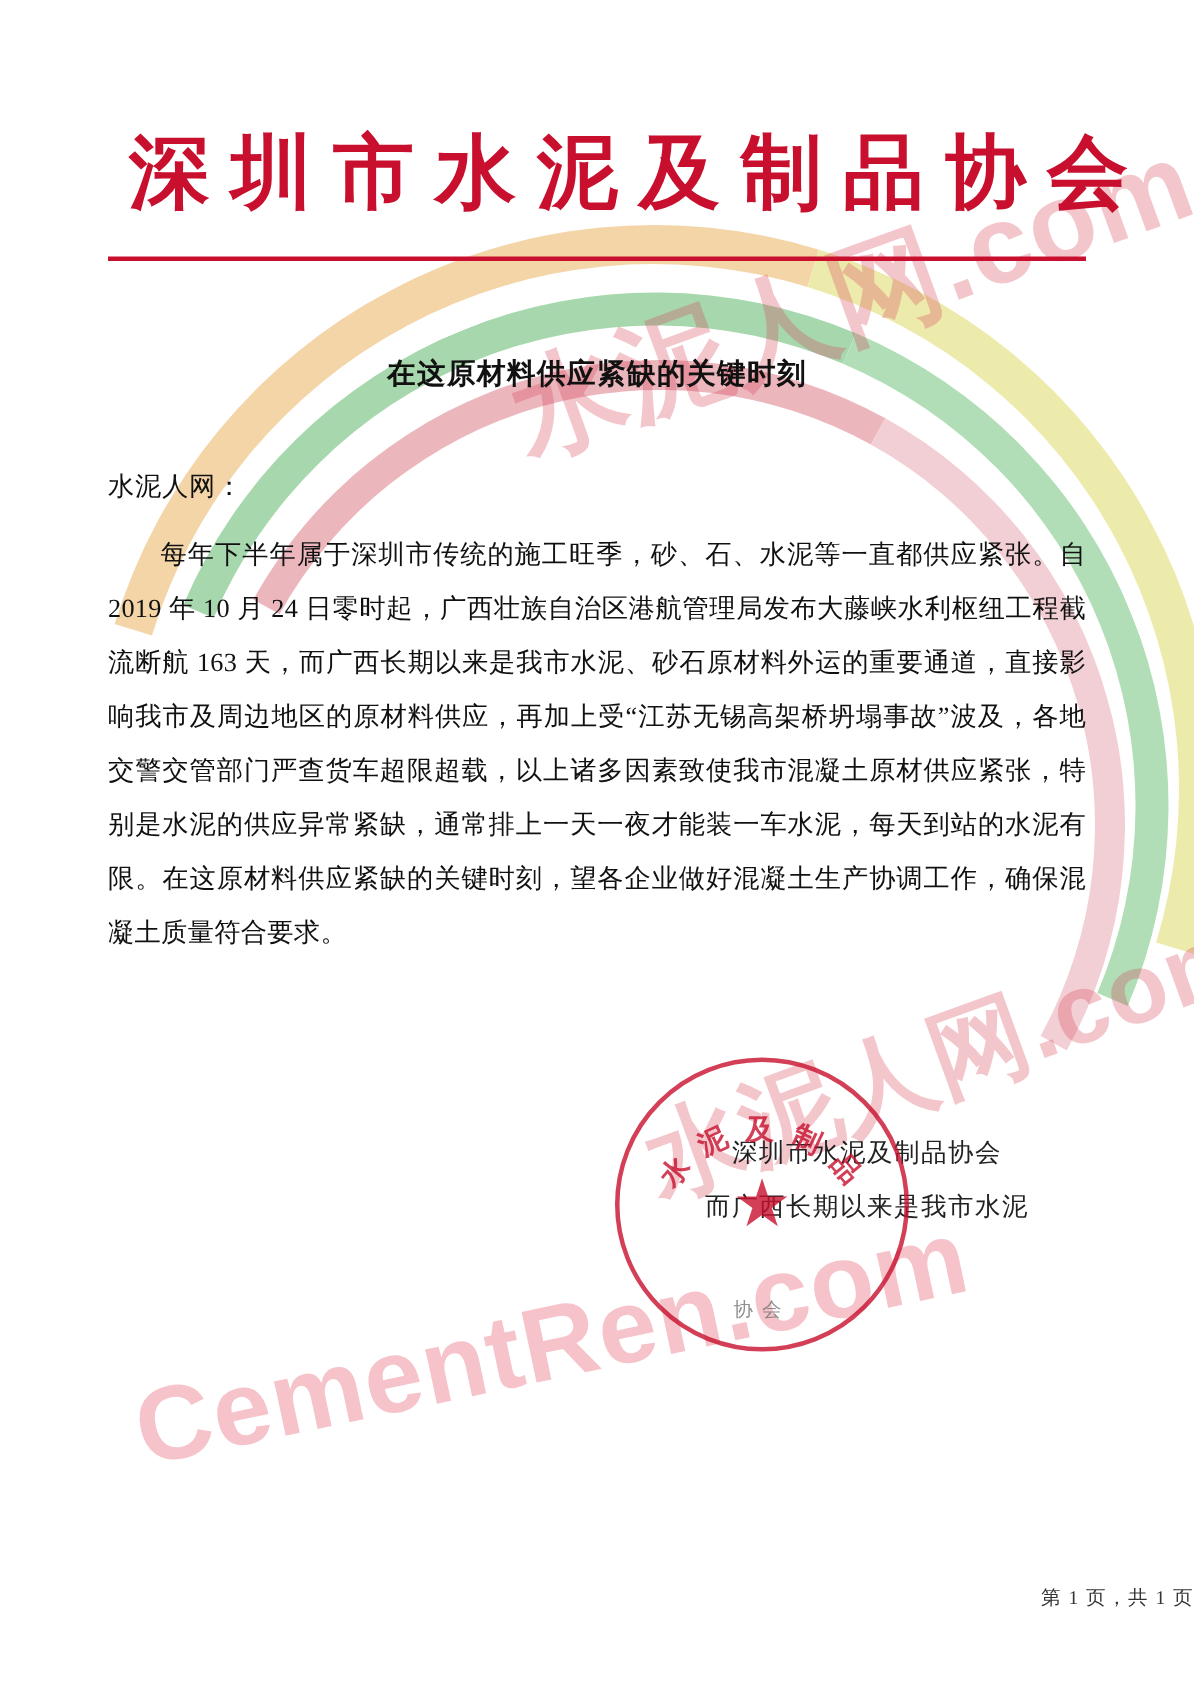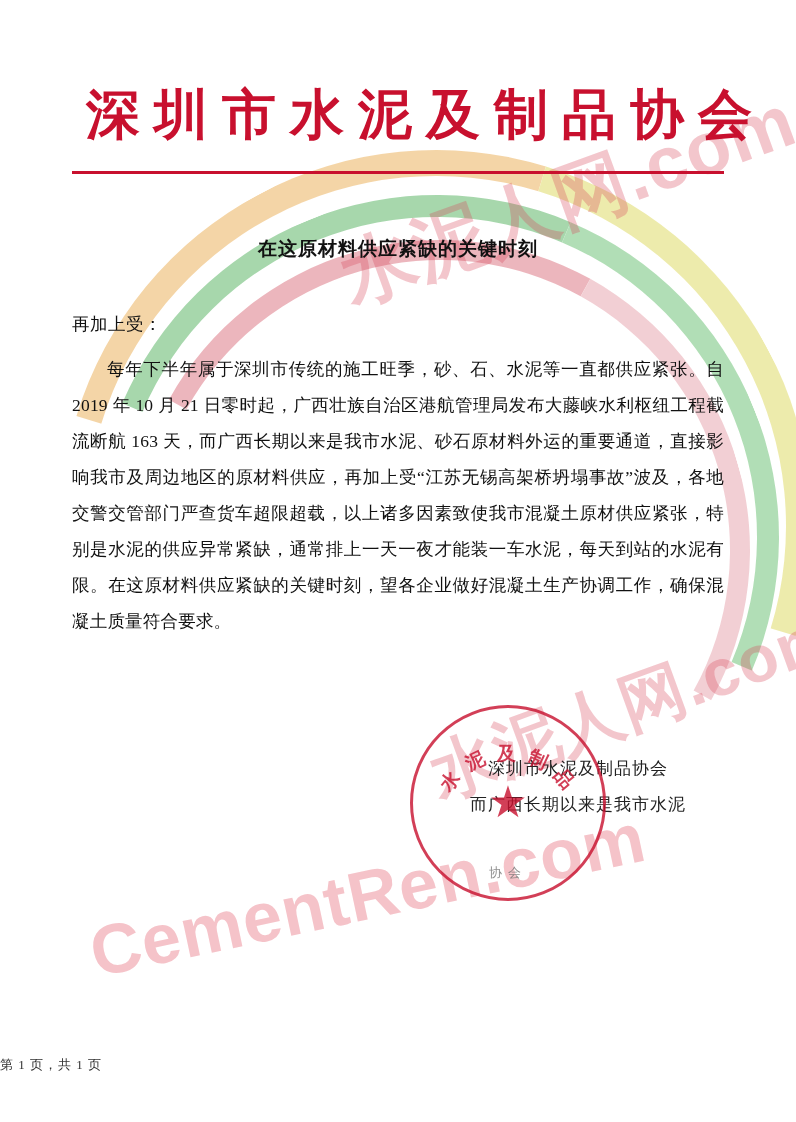--- a/index.html
+++ b/index.html
@@ -201,21 +201,21 @@
     font-size: 13px;
     letter-spacing: 6px;
   }
 
   
   .footer {
     position: absolute;
     left: 0;
     right: 0;
     bottom: 48px;
-    text-align: left;
+    text-align: right;
     font-size: 13px;
     color: #333;
     z-index: 3;
     letter-spacing: 1px;
   }
 </style>
 </head>
 <body>
 
 <div class="page">
@@ -231,23 +231,23 @@
 
   <div class="content">
 
     <div class="letterhead">
       <div class="org-title">深圳市水泥及制品协会</div>
       <div class="rule"></div>
     </div>
 
     <div class="doc-title">在这原材料供应紧缺的关键时刻</div>
 
-    <div class="salutation">再加上受：</div>
-
-    <div class="para">每年下半年属于深圳市传统的施工旺季，砂、石、水泥等一直都供应紧张。自 2019 年 10 月 21 日零时起，广西壮族自治区港航管理局发布大藤峡水利枢纽工程截流断航 163 天，而广西长期以来是我市水泥、砂石原材料外运的重要通道，直接影响我市及周边地区的原材料供应，再加上受“江苏无锡高架桥坍塌事故”波及，各地交警交管部门严查货车超限超载，以上诸多因素致使我市混凝土原材供应紧张，特别是水泥的供应异常紧缺，通常排上一天一夜才能装一车水泥，每天到站的水泥有限。在这原材料供应紧缺的关键时刻，望各企业做好混凝土生产协调工作，确保混凝土质量符合要求。</div>
+    <div class="salutation">水泥人网：</div>
+
+    <div class="para">每年下半年属于深圳市传统的施工旺季，砂、石、水泥等一直都供应紧张。自 2019 年 10 月 24 日零时起，广西壮族自治区港航管理局发布大藤峡水利枢纽工程截流断航 163 天，而广西长期以来是我市水泥、砂石原材料外运的重要通道，直接影响我市及周边地区的原材料供应，再加上受“江苏无锡高架桥坍塌事故”波及，各地交警交管部门严查货车超限超载，以上诸多因素致使我市混凝土原材供应紧张，特别是水泥的供应异常紧缺，通常排上一天一夜才能装一车水泥，每天到站的水泥有限。在这原材料供应紧缺的关键时刻，望各企业做好混凝土生产协调工作，确保混凝土质量符合要求。</div>
 
     <div class="sign-block">
       <div class="stamp">
         <svg class="stamp-arc" viewBox="0 0 190 190">
           <defs>
             <path id="arcpath" d="M 28,108 A 68,68 0 0 1 162,108" fill="none"></path>
           </defs>
           <text>
             <textPath href="#arcpath" startOffset="50%" text-anchor="middle">水 泥 及 制 品</textPath>
           </text>

